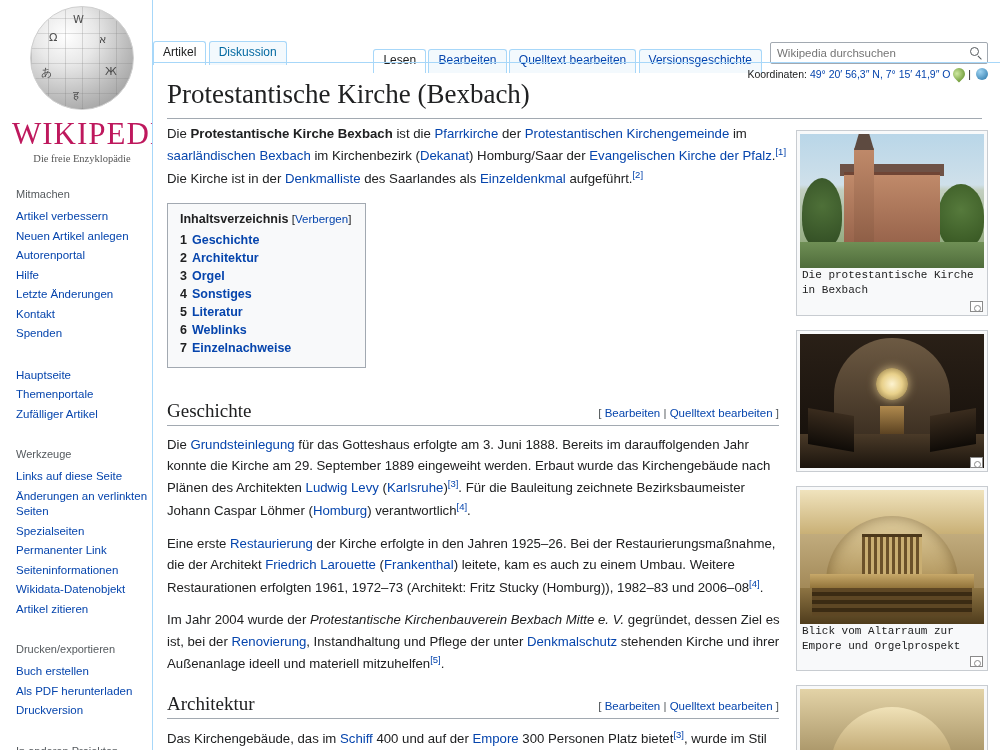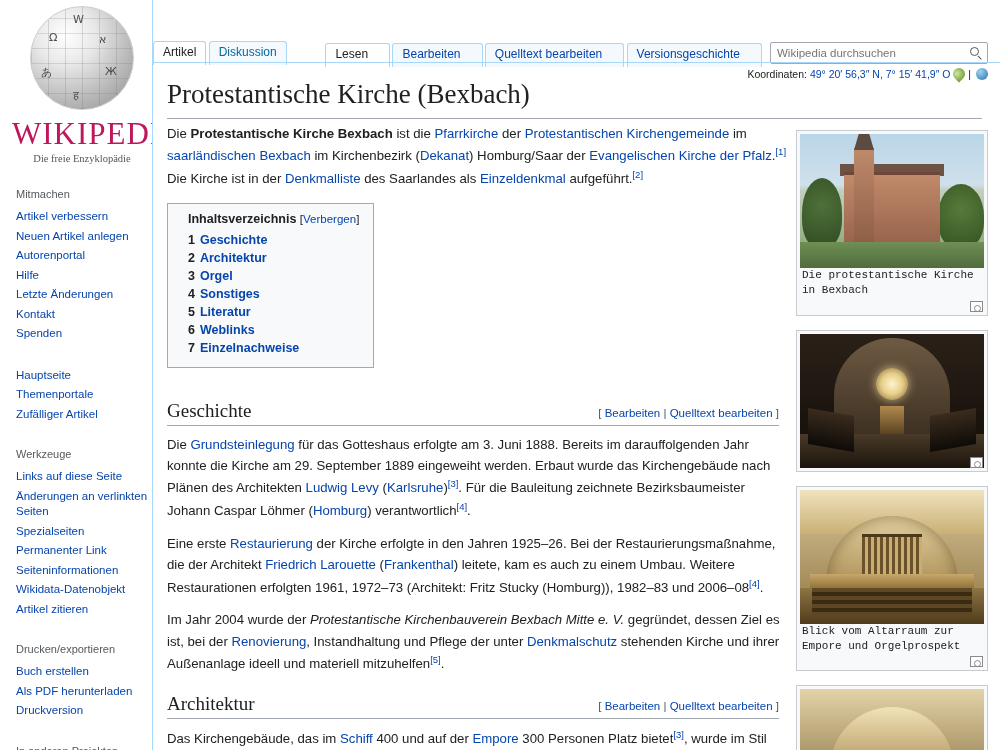--- a/index.html
+++ b/index.html
@@ -92,25 +92,25 @@
     margin-right:-1px; color:#0369a1;
     border-radius:3px 3px 0 0;
     position:relative; top:1px;
   }
   .ns-tab.selected { background:#fff; color:#202122; font-weight:normal; }
   .ns-tab.inactive { background:#f3f9fd; }
 
   
   #view-tabs { position:absolute; right:238px; top:40px; font-size:12px; white-space:nowrap;}
   .v-tab {
-    display:inline-block; padding:3px 21px 6px 9px;
+    display:inline-block; padding:3px 9px 6px 9px;
     border:1px solid #a7d7f9; border-bottom:none;
     background:#f3f9fd; color:#0645ad; margin-left:-1px;
     border-radius:3px 3px 0 0;
-    position:relative; top:3px;
+    position:relative; top:9px;
   }
   .v-tab.selected { background:#fff; color:#202122; }
 
   
   #search-box {
     position:absolute; right:12px; top:42px; width:218px; height:22px;
     border:1px solid #a2a9b1; border-radius:2px; background:#fff;
   }
   #search-box input {
     border:none; outline:none; width:188px; height:20px;
@@ -175,21 +175,21 @@
   }
   h2.section .editlinks {
     font-family:"Liberation Sans", sans-serif;
     font-size:11.5px; float:right; font-weight:normal; color:#54595d;
     margin-top:7px;
   }
 
   
   #toc {
     border:1px solid #a2a9b1; background:#f8f9fa;
-    padding:8px 14px 10px 20px; display:inline-block; margin:2px 16px 14px 0;
+    padding:8px 14px 10px 12px; display:inline-block; margin:2px 16px 14px 0;
     font-size:12.5px; min-width:170px;
   }
   #toc .toctitle { font-weight:bold; margin-bottom:5px; font-size:12.5px;}
   #toc .toggle { font-weight:normal; font-size:11.5px; }
   #toc ul { list-style:none; margin:0; padding:0; }
   #toc li { padding:2px 0;font-weight:bold; }
   #toc .num { color:#202122; margin-right:5px; }
 
   
   #img-col { position:absolute; right:12px; top:130px; width:192px; }

